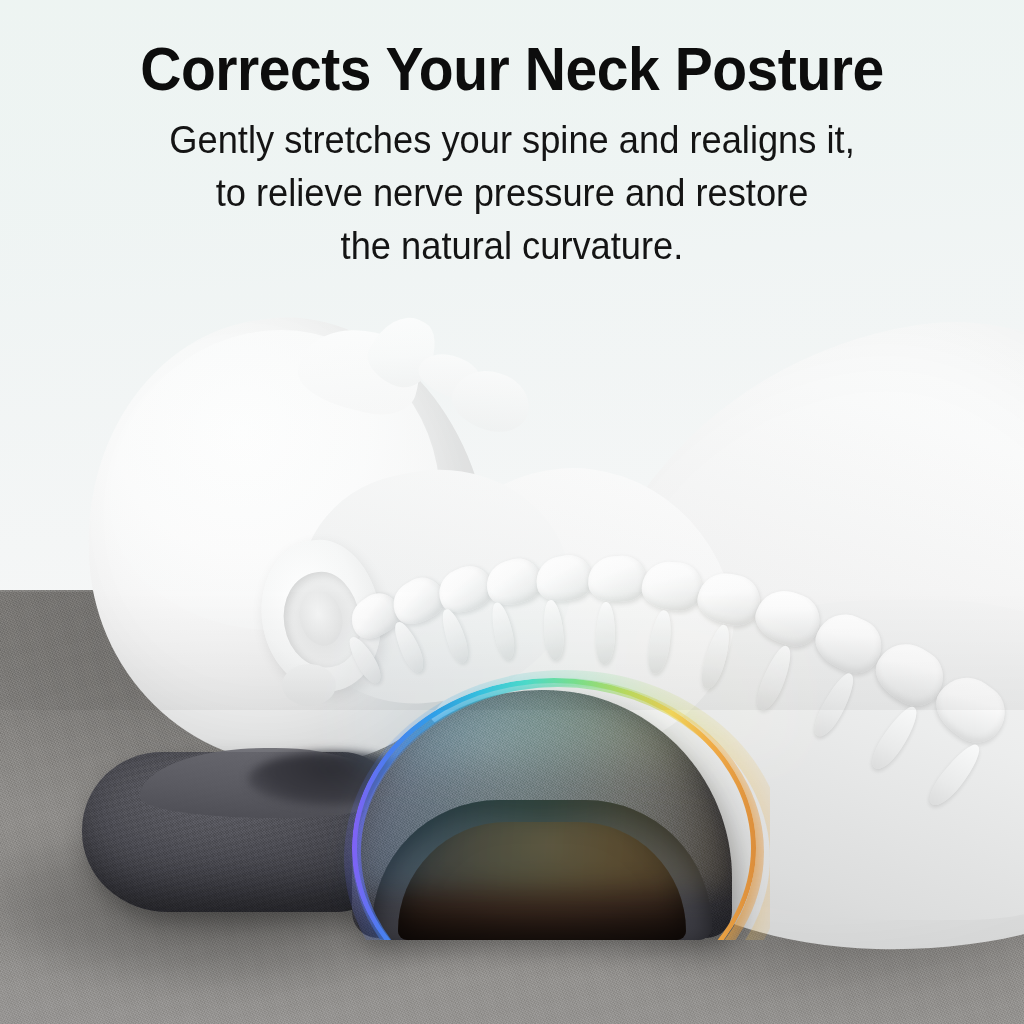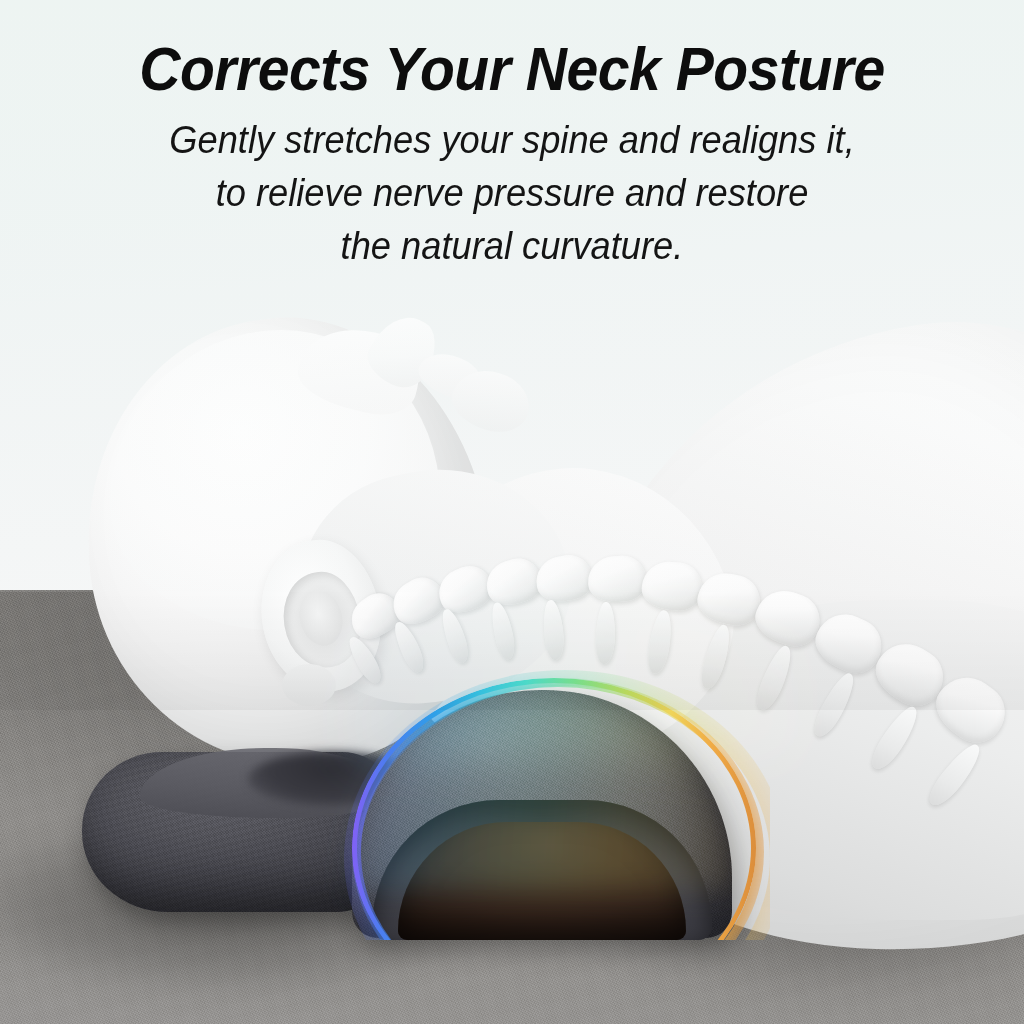--- a/index.html
+++ b/index.html
@@ -371,21 +371,20 @@
     pointer-events: none;
   }
 
   
   .text-block {
     position: absolute;
     left: 0; top: 0;
     width: 1024px;
     text-align: center;
     z-index: 40;
-    font-style: italic;
   }
   .headline {
     margin: 0;
     padding-top: 36px;
     font-size: 62px;
     font-weight: 700;
     letter-spacing: -0.5px;
     color: #0d0d0d;
     line-height: 1.08;
     transform: scaleX(.92);

